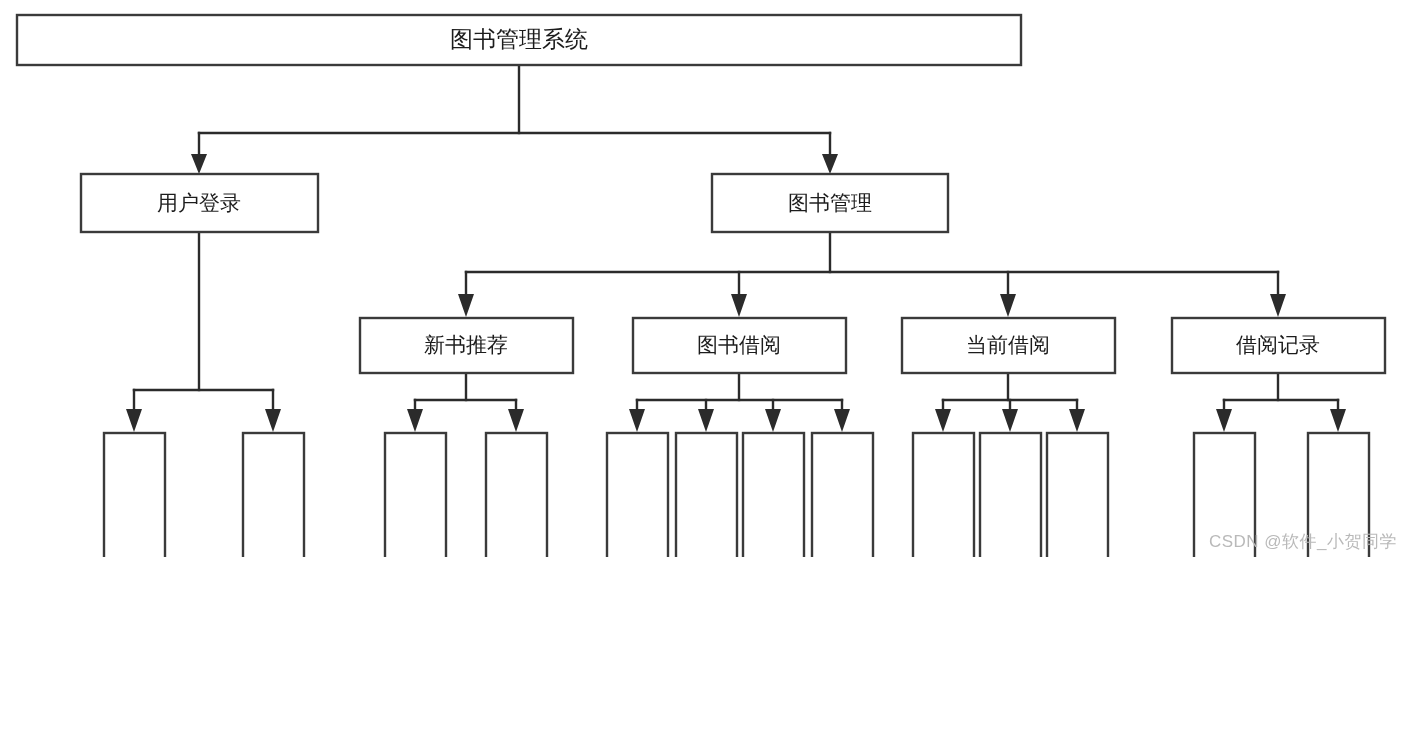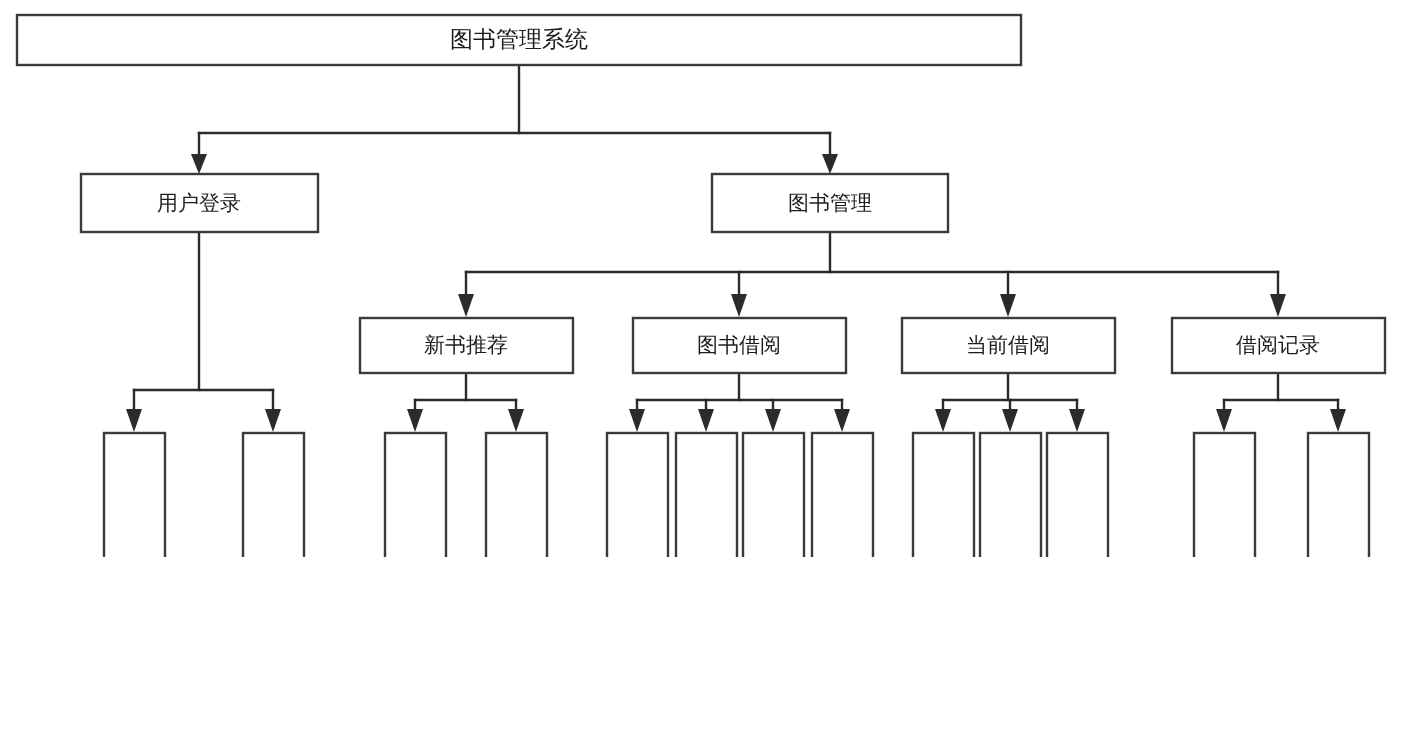--- a/index.html
+++ b/index.html
@@ -231,14 +231,15 @@
     <span class="vertical-label">确认归还（管理员）</span>
   </div>
 
   <div class="vertical-label-wrap" style="left:1194px; top:433px; width:61px; height:302px;">
     <span class="vertical-label">新增借阅记录</span>
   </div>
   <div class="vertical-label-wrap" style="left:1308px; top:433px; width:61px; height:302px;">
     <span class="vertical-label">查询借阅记录</span>
   </div>
 
+  <div class="watermark">CSDN @软件_小贺同学</div>
 
 </div>
 
 </body></html>

